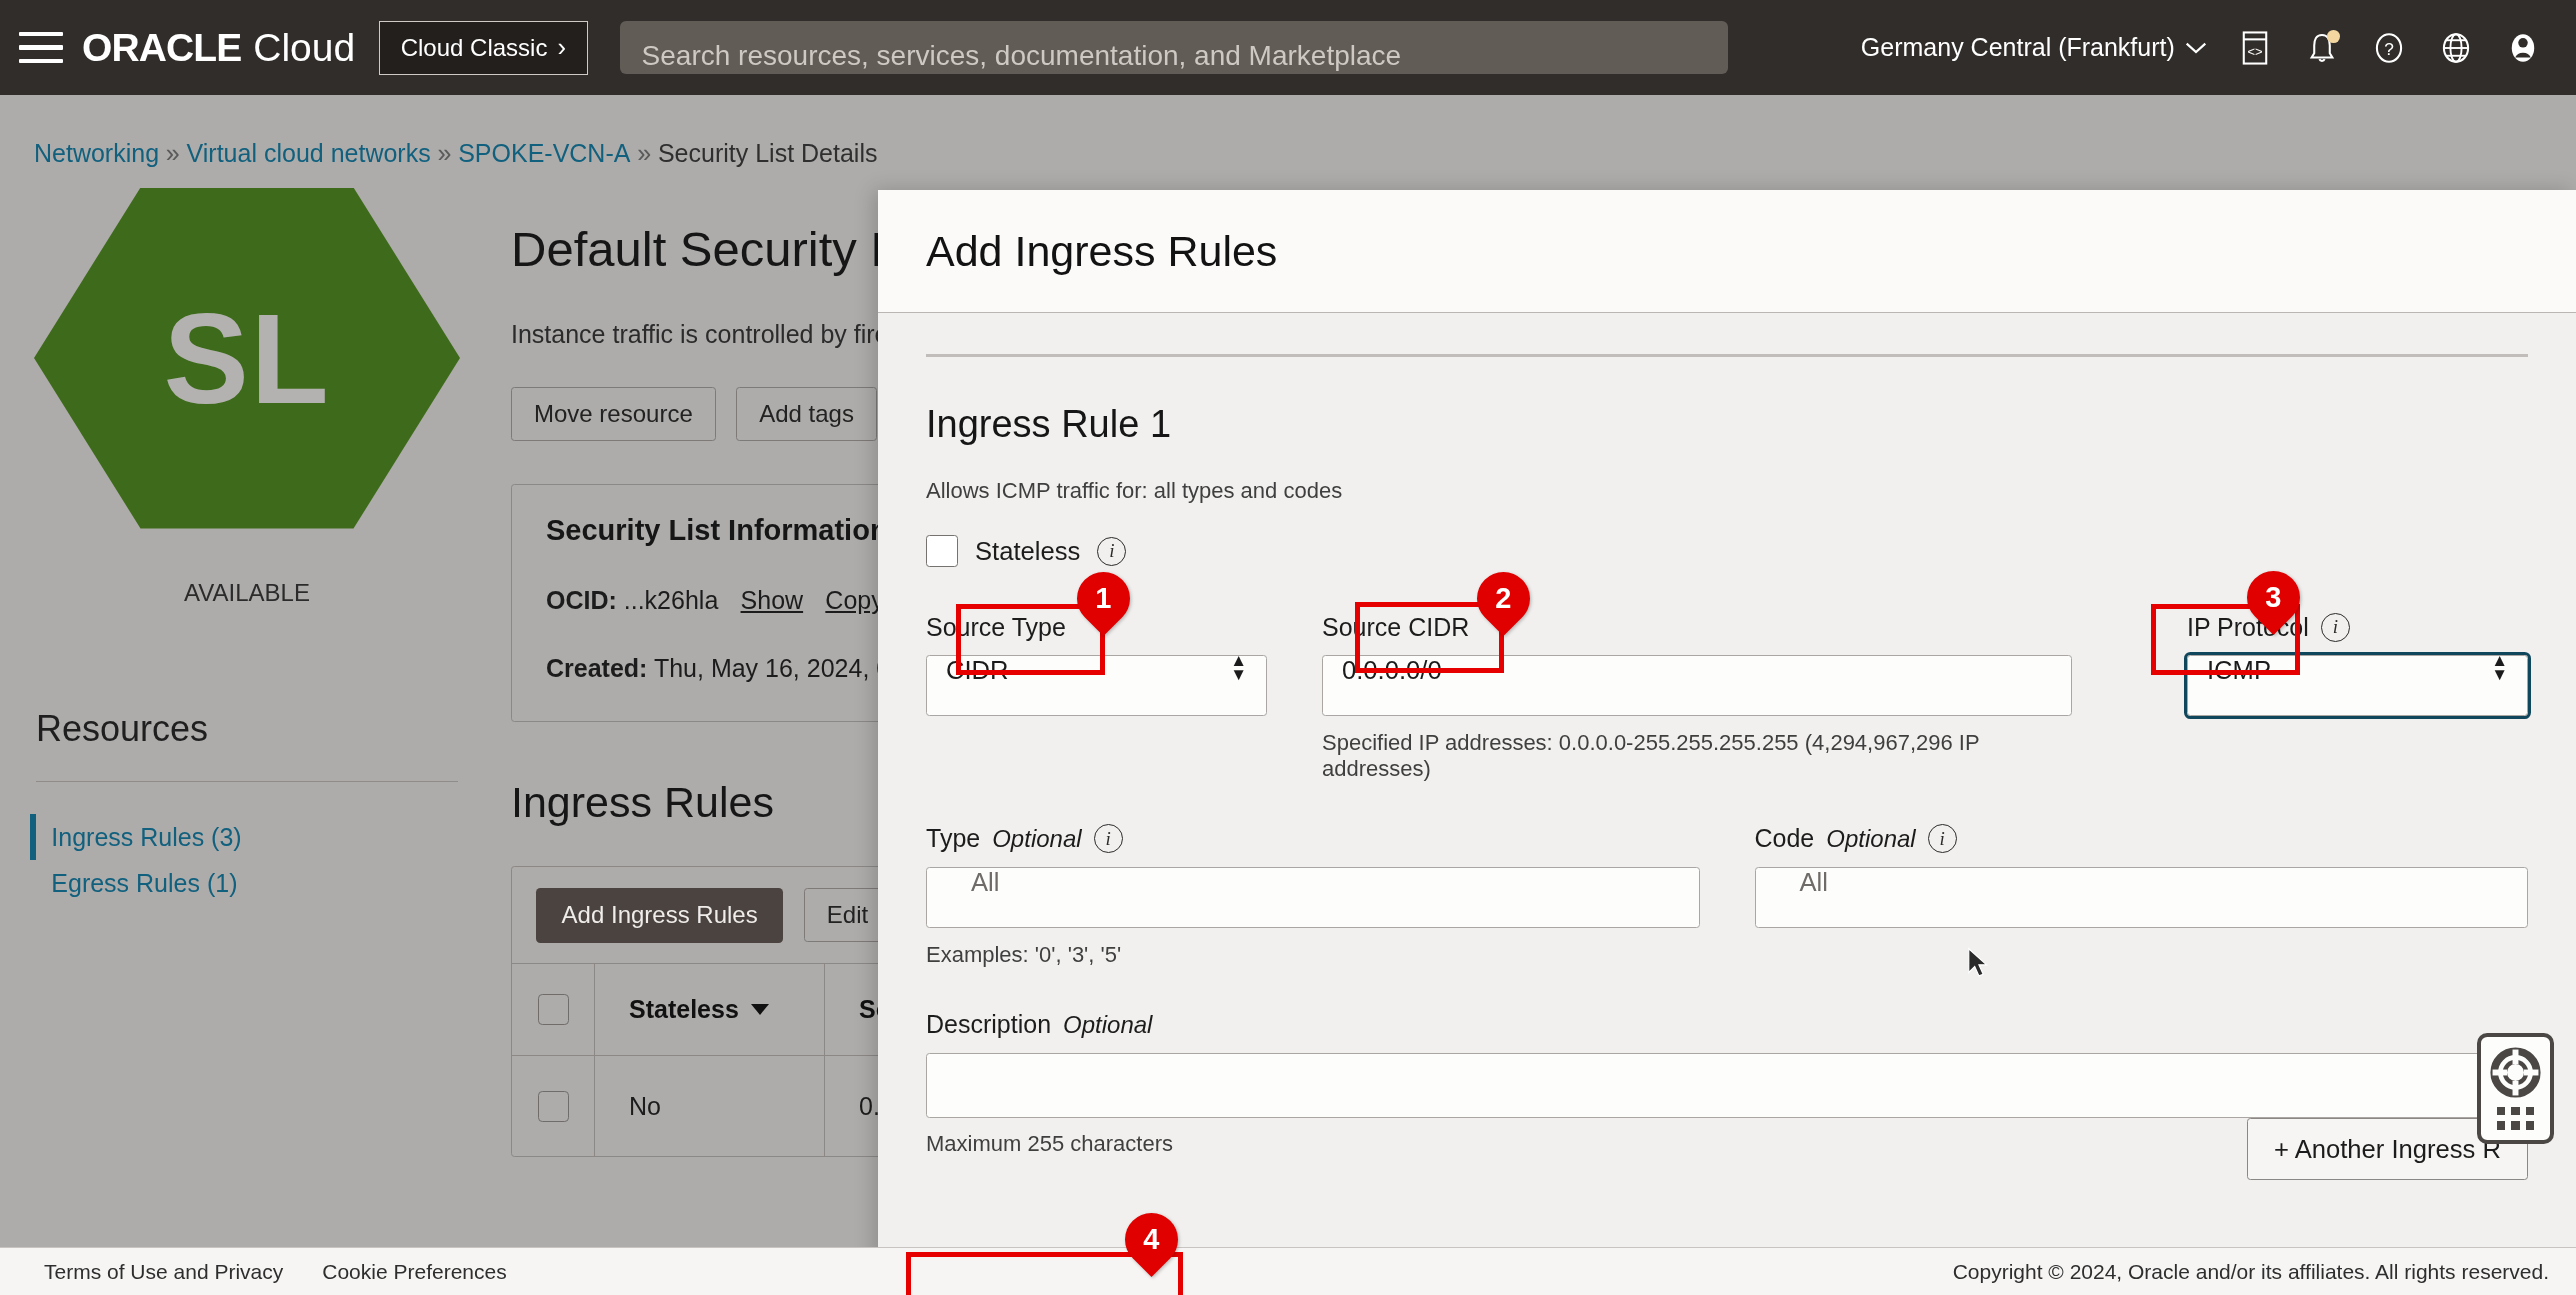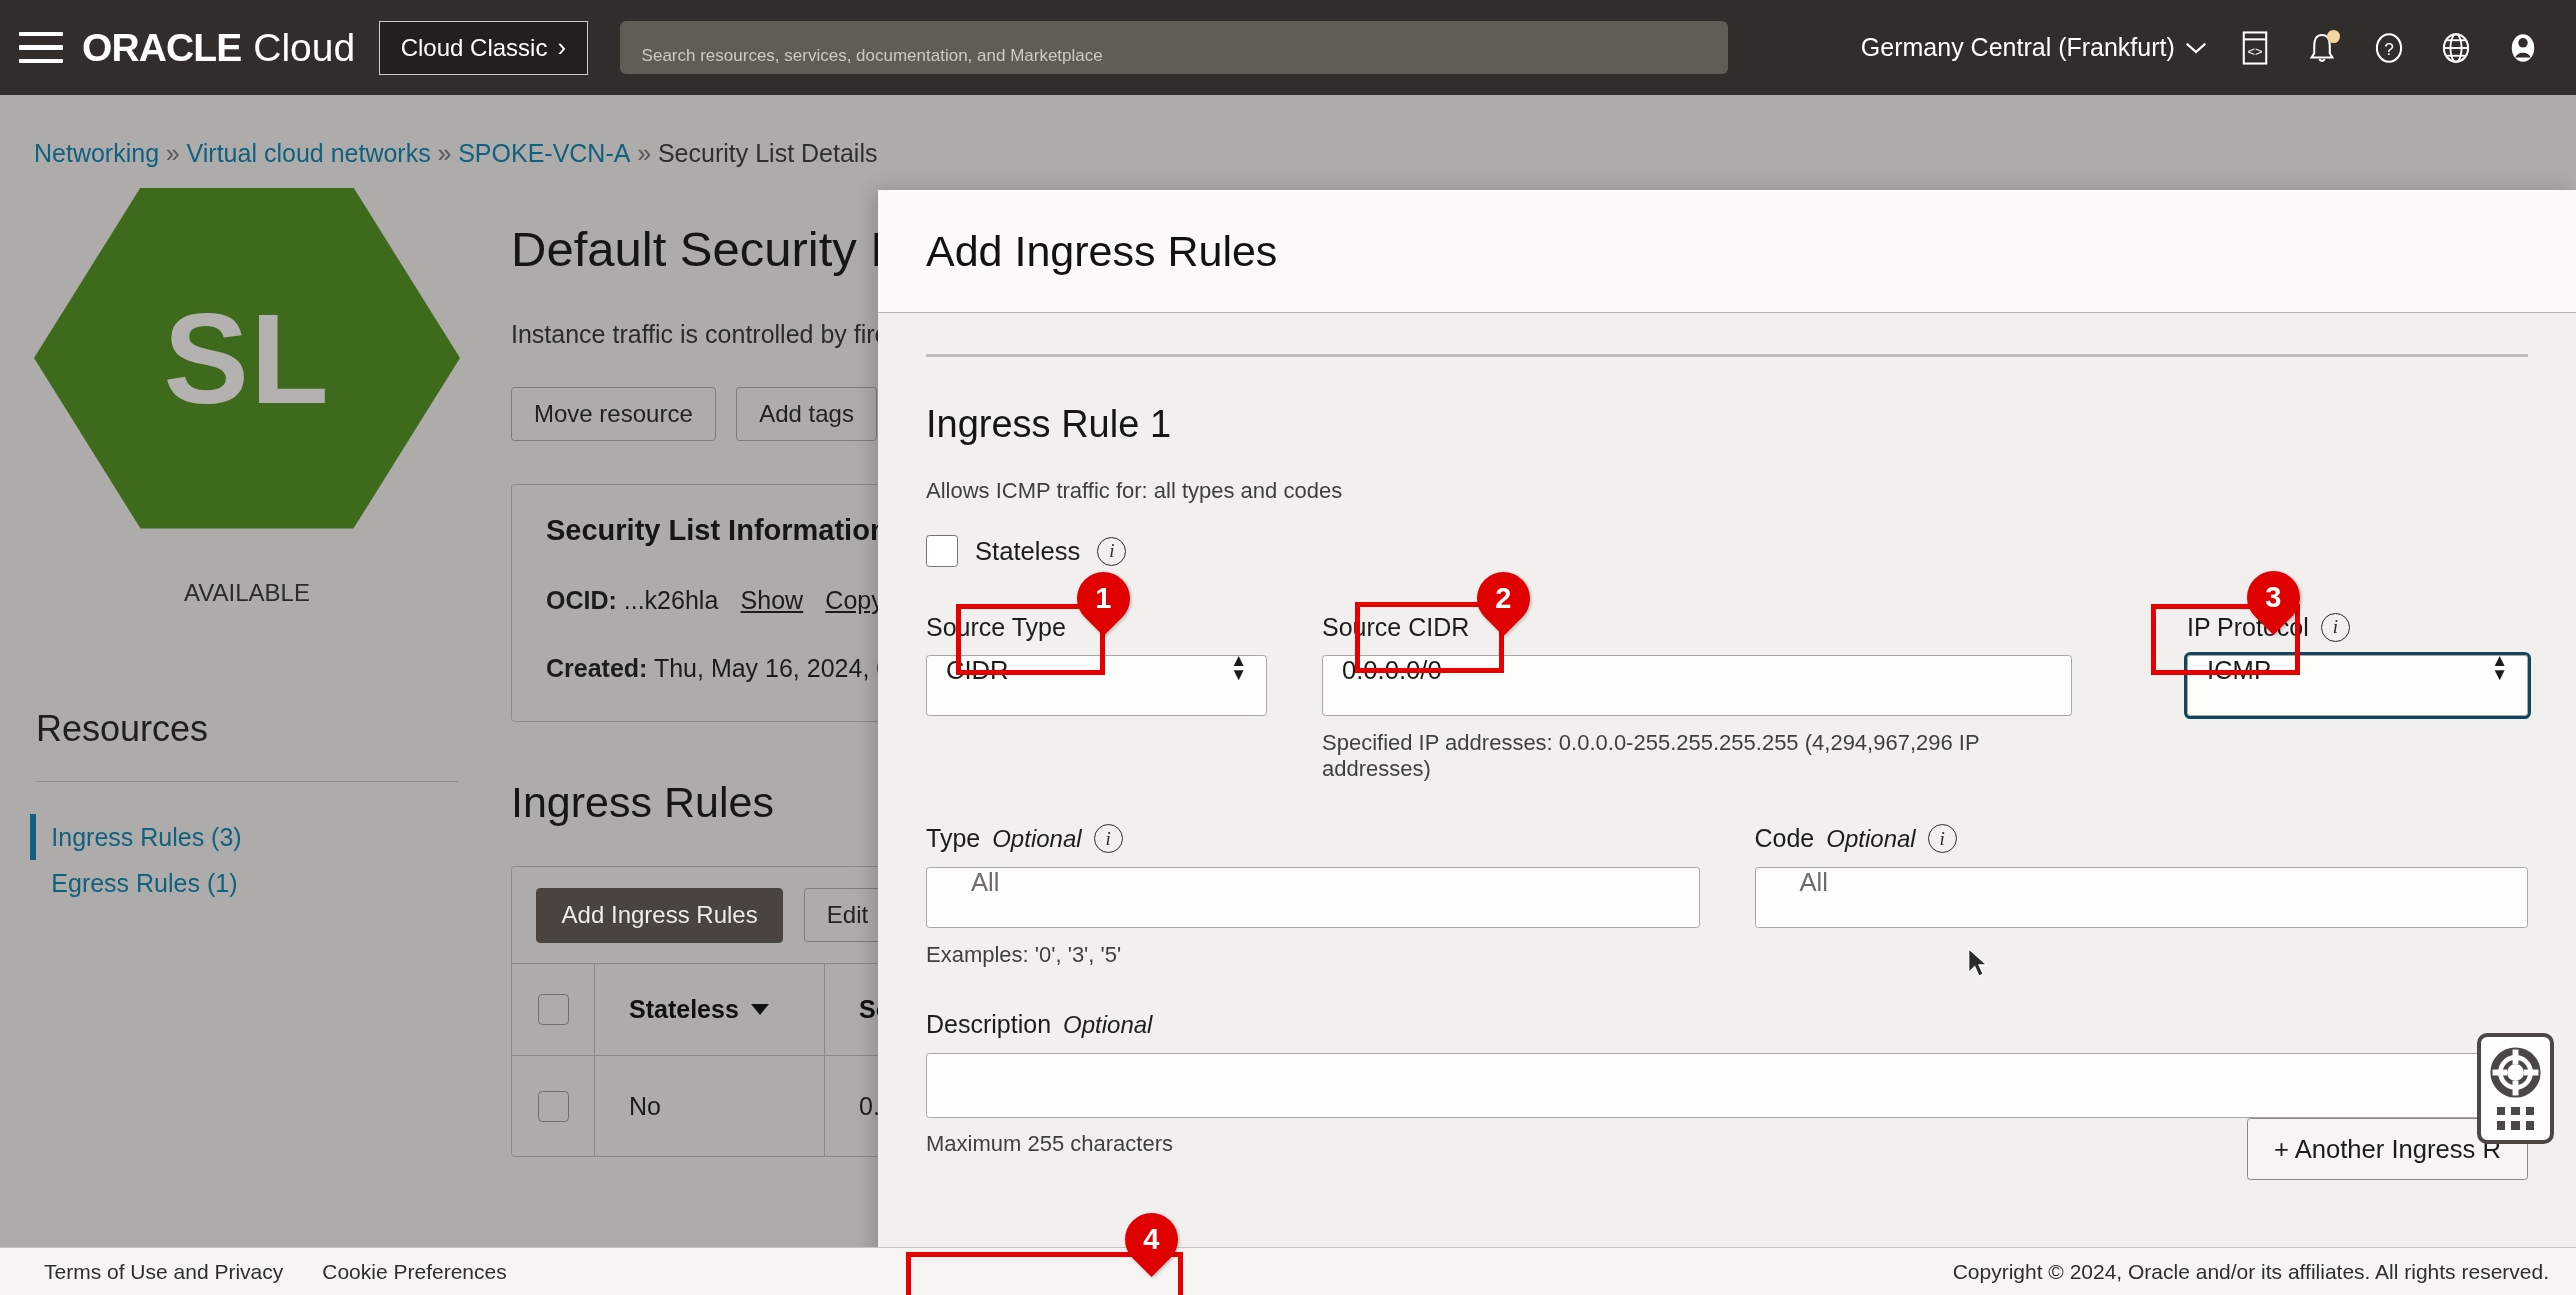--- a/index.html
+++ b/index.html
@@ -38,21 +38,21 @@
     cursor: pointer; white-space: nowrap;
   }
   .classic-chevron { font-size: 25.6px; line-height: 1; }
   .search-wrap {
     flex: 0 0 1108px; margin-left: 32px;
     background: #625c57; border-radius: 6px; height: 53px;
     display: flex; align-items: center; padding: 0 22px;
   }
   .search-wrap input {
     background: transparent; border: none; outline: none;
-    color: #fde047; font-size: 17px; width: 100%;
+    color: #fde047; font-size: 28px; width: 100%;
     font-family: "Liberation Sans", sans-serif;
     margin-top: 16px;
   }
   .search-wrap input::placeholder { color: #cfc9c4; }
   .header-right {
     margin-left: auto; display: flex; align-items: center; gap: 29px;
     padding-right: 34px; color: #fff;
   }
   .region-sel {
     font-size: 25px; color: #fff; display: flex; align-items: center; gap: 10.2px;

